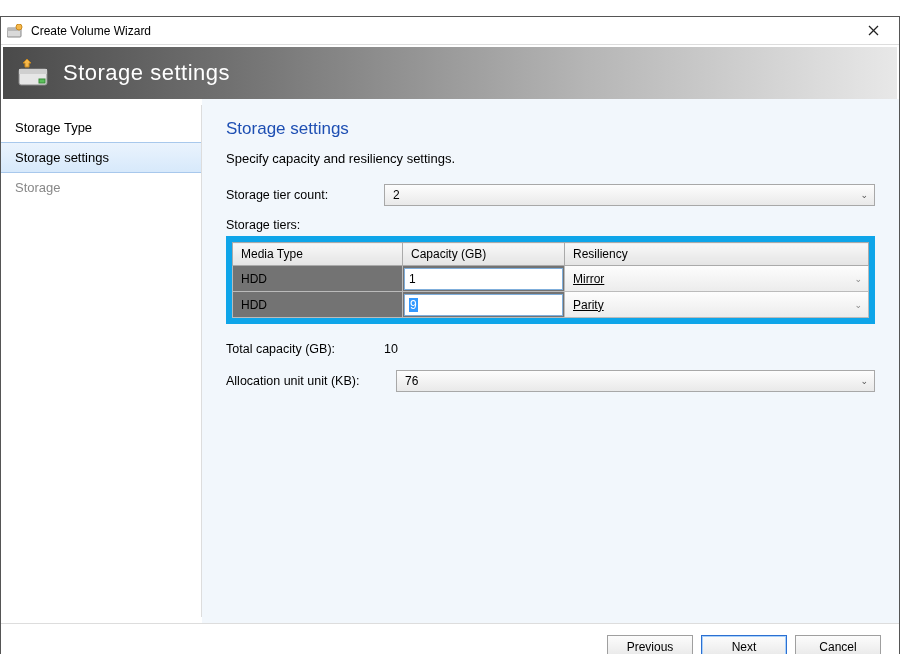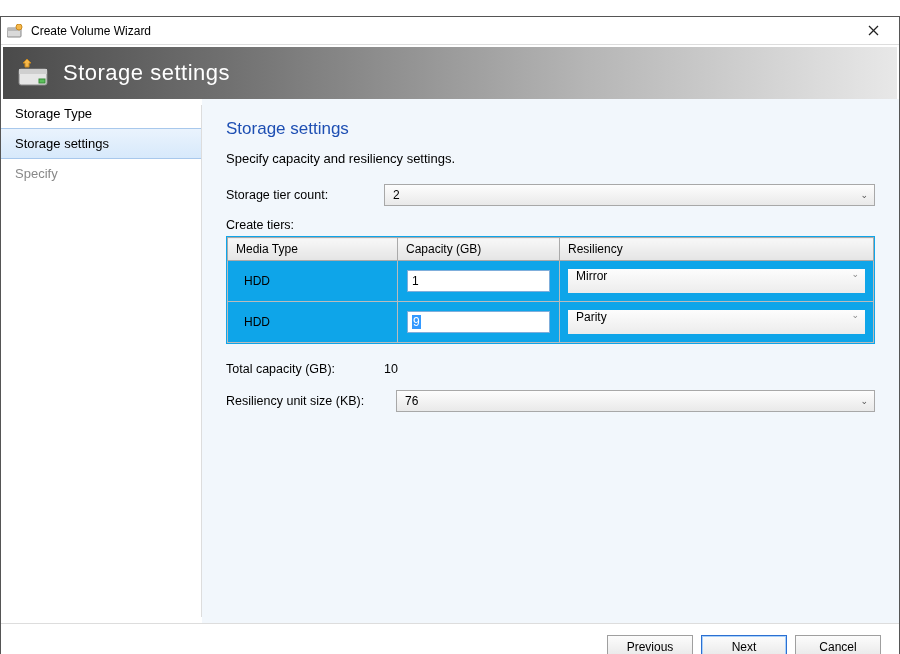--- a/index.html
+++ b/index.html
@@ -6,40 +6,40 @@
   html, body { margin: 0; padding: 0; font-family: "Segoe UI", Arial, sans-serif; font-size: 12px; color: #000; }
   .window { width: 900px; height: 654px; border: 1px solid #555; background: #fff; position: relative; display: flex; flex-direction: column; margin-top: 16px; }
   .titlebar { height: 28px; display: flex; align-items: center; padding: 0 6px; border-bottom: 1px solid #ddd; }
   .titlebar .tb-icon { width: 18px; height: 16px; margin-right: 6px; display:flex; align-items:center; justify-content:center;}
   .titlebar .title { flex: 1; font-size: 12px; }
   .titlebar .close { width: 40px; height: 100%; display:flex; align-items:center; justify-content:center; font-size:14px; cursor:pointer;}
   .banner { height: 52px; background: linear-gradient(90deg, #4a4a4a 0%, #707070 25%, #b5b5b5 65%, #e8e8e8 100%); display:flex; align-items:center; padding-left: 14px; color:#fff; margin: 2px 2px 0 2px; }
   .banner .b-icon { width: 36px; height: 30px; margin-right: 10px; display:flex; align-items:center; justify-content:center;}
   .banner .b-title { font-size: 22px; font-weight: 400; letter-spacing: 0.5px; }
   .body { flex:1; display:flex; overflow:hidden; }
-  .sidebar { width: 200px; }
+  .sidebar { width: 200px; padding-top: 14px; }
   .sidebar .nav-item { padding: 7px 14px; font-size: 13px; cursor:pointer; }
   .sidebar .nav-item.selected { background: linear-gradient(#eaf3fd,#d7e9fb); border: 1px solid #a8c8ec; border-left:none; border-right:none; }
   .sidebar .nav-item.disabled { color:#888; }
   .vsep { width:1px; background:#ddd; margin-top:6px; margin-bottom:6px; }
   .main { flex:1; background:#f2f7fc; padding: 16px 24px 16px 24px; overflow:auto;}
   .section-title { color:#1e4fb3; font-size: 17px; font-weight:400; margin: 4px 0 12px 0; }
   .desc { font-size:13px; margin-bottom: 18px; }
   .row { display:flex; align-items:center; margin-bottom: 12px; font-size:12.5px;}
   .row .lbl { width: 158px; }
   .select { flex:1; height:22px; background: linear-gradient(#fdfdfd,#e9e9e9); border:1px solid #a8a8a8; display:flex; align-items:center; padding:0 8px; position:relative; font-size:12px; cursor:pointer;}
   .select .caret { position:absolute; right:6px; top:50%; transform:translateY(-50%); font-size:9px; color:#555;}
-  .subtable { border:1px solid #0ea5e9; margin-top:4px; }
+  .subtable { border:6px solid #0ea5e9; margin-top:4px; }
   .subtable table { border-collapse: collapse; width:100%; font-size:12px;}
   .subtable th { background: linear-gradient(#f8f8f8,#e4e4e4); font-weight:400; text-align:left; padding:4px 8px; border:1px solid #aaa;}
-  .subtable td { padding:8px; border:1px solid #bbb; height:26px; background:#0ea5e9;}
+  .subtable td { padding:0; border:1px solid #bbb; height:26px; background:#737373;}
   .subtable td .cell-pad { padding: 3px 8px; }
   .cell-input { border:1px solid #7faedb; margin:1px; height:22px; padding:0 4px; display:flex; align-items:center; background:#fff;}
   .cell-input.sel span { background:#3399ff; color:#fff; padding:0 1px;}
-  .cell-select { display:flex; padding:0 8px; position:relative; background:linear-gradient(#fdfdfd,#ececec); height:100%; cursor:pointer;}
+  .cell-select { display:flex; align-items:center; padding:0 8px; position:relative; background:linear-gradient(#fdfdfd,#ececec); height:100%; cursor:pointer;text-decoration:underline;}
   .cell-select .caret { position:absolute; right:6px; font-size:9px; color:#888;}
   .col-media { width: 170px; }
   .col-cap { width: 162px; }
   .footer { height: 46px; border-top:1px solid #ddd; display:flex; align-items:center; justify-content:flex-end; padding-right: 18px; gap:8px;}
   .btn { min-width: 86px; height:24px; background:linear-gradient(#fcfcfc,#e7e7e7); border:1px solid #9f9f9f; font-size:12px; cursor:pointer; display:flex; align-items:center; justify-content:center;}
   .btn.primary { border:1px solid #2b6fd1; box-shadow: inset 0 0 0 1px #a8d0fa; }
 </style>
 </head>
 <body>
 
@@ -71,37 +71,37 @@
         <polygon points="6,4 10,0 14,4 12,4 12,8 8,8 8,4" fill="#f7b84a" stroke="#c98a1f"></polygon>
       </svg>
     </span>
     <span class="b-title">Storage settings</span>
   </div>
 
   <div class="body">
     <div class="sidebar">
       <div class="nav-item">Storage Type</div>
       <div class="nav-item selected">Storage settings</div>
-      <div class="nav-item disabled">Specify</div>
+      <div class="nav-item disabled">Storage</div>
     </div>
     <div class="vsep"></div>
 
     <div class="main">
       <div class="section-title">Storage settings</div>
       <div class="desc">Specify capacity and resiliency settings.</div>
 
       <div class="row">
         <span class="lbl">Storage tier count:</span>
         <div class="select">
           <span>2</span>
           <span class="caret">⌄</span>
         </div>
       </div>
 
-      <div style="font-size:12.5px; margin-bottom:4px;">Create tiers:</div>
+      <div style="font-size:12.5px; margin-bottom:4px;">Storage tiers:</div>
 
       <div class="subtable">
         <table>
           <colgroup>
             <col class="col-media">
               <col class="col-cap">
               <col>
           </colgroup>
           <thead>
             <tr>
@@ -147,21 +147,21 @@
         </table>
       </div>
 
       <div class="row" style="margin-top:18px;">
         <span class="lbl">Total capacity (GB):</span>
         <span>10</span>
       </div>
 
 
       <div class="row" style="margin-top:14px;">
-        <span class="lbl" style="width:170px;">Resiliency unit size (KB):</span>
+        <span class="lbl" style="width:170px;">Allocation unit unit (KB):</span>
         <div class="select">
           <span>76</span>
           <span class="caret">⌄</span>
         </div>
       </div>
 
     </div>
   </div>
 
   <div class="footer">

